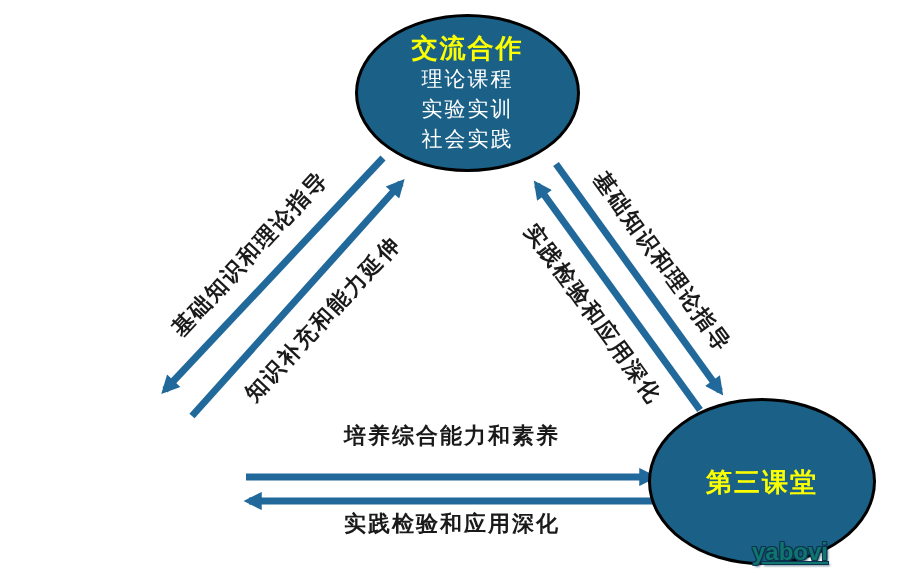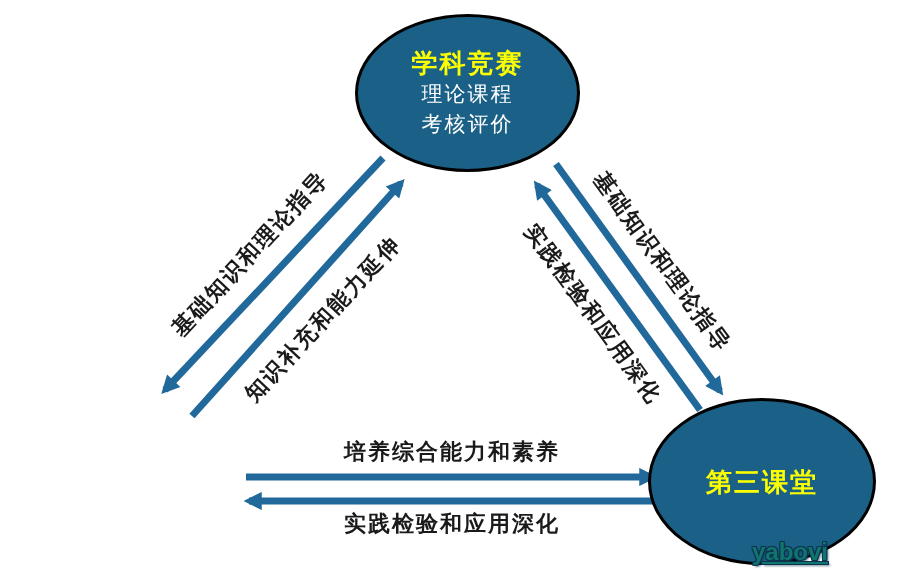--- a/index.html
+++ b/index.html
@@ -66,21 +66,21 @@
     font-weight: bold;
     font-size: 22px;
     letter-spacing: 2px;
     white-space: nowrap;
     transform-origin: center center;
   }
   .label-left-down  { left: 250px; top: 254px; transform: translate(-50%,-50%) rotate(-47deg); }
   .label-left-up    { left: 323px; top: 319px; transform: translate(-50%,-50%) rotate(-47deg); }
   .label-right-down { left: 662px; top: 262px; transform: translate(-50%,-50%) rotate(54deg); }
   .label-right-up   { left: 593px; top: 314px; transform: translate(-50%,-50%) rotate(54deg); }
-  .label-bottom-right { left: 452px; top: 452px; transform: translate(-50%,-50%); text-align: right; }
+  .label-bottom-right { left: 452px; top: 436px; transform: translate(-50%,-50%); text-align: right; }
   .label-bottom-left  { left: 452px; top: 524px; transform: translate(-50%,-50%); }
 
   .watermark {
     position: absolute;
     left: 752px;
     top: 538px;
     color: #0f766e;
     font-weight: bold;
     font-size: 24px;
     text-decoration: underline;
@@ -103,23 +103,24 @@
     </defs>
     <line class="arrow" x1="383" y1="158" x2="165" y2="390" marker-end="url(#head)"></line>
     <line class="arrow" x1="192" y1="416" x2="401" y2="183" marker-end="url(#head)"></line>
     <line class="arrow" x1="556" y1="164" x2="720" y2="391" marker-end="url(#head)"></line>
     <line class="arrow" x1="700" y1="410" x2="537" y2="185" marker-end="url(#head)"></line>
     <line class="arrow" x1="246" y1="477" x2="652" y2="477" marker-end="url(#head)"></line>
     <line class="arrow" x1="663" y1="501" x2="249" y2="501" marker-end="url(#head)"></line>
   </svg>
 
   <div class="node node-first">
-    <div class="node-title">学科竞赛</div>
+    <div class="node-title">交流合作</div>
     <div class="node-item">理论课程</div>
-    <div class="node-item">考核评价</div>
+    <div class="node-item">实验实训</div>
+    <div class="node-item">社会实践</div>
   </div>
 
 
   <div class="node node-third">
     <div class="node-title">第三课堂</div>
   </div>
 
   <div class="edge-label label-left-down">基础知识和理论指导</div>
   <div class="edge-label label-left-up">知识补充和能力延伸</div>
   <div class="edge-label label-right-down">基础知识和理论指导</div>

